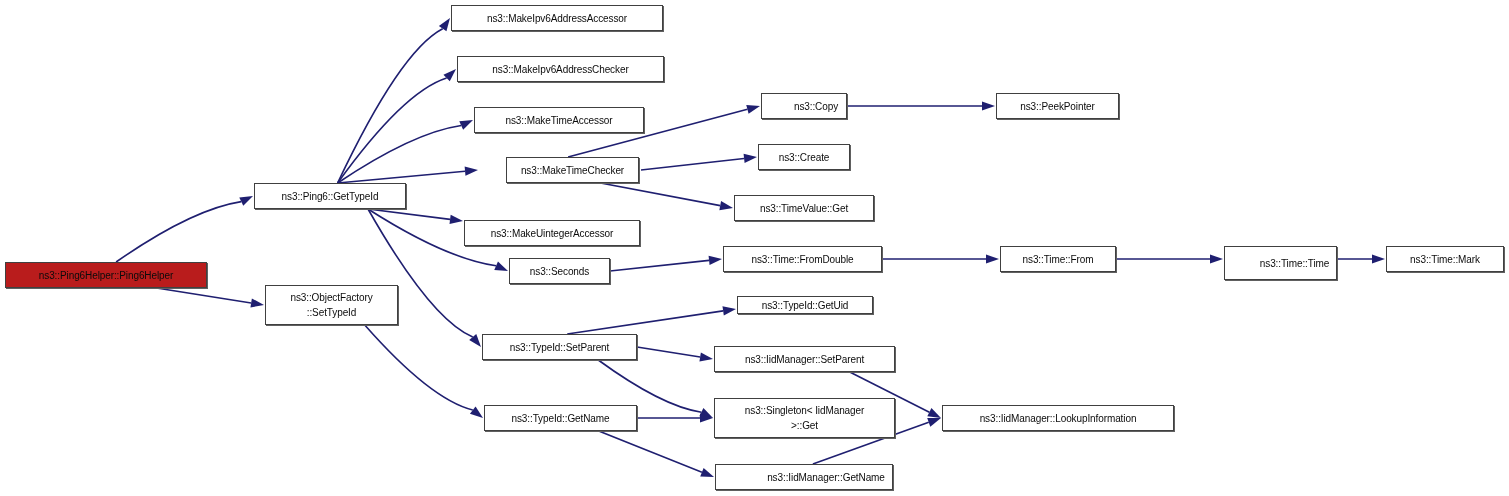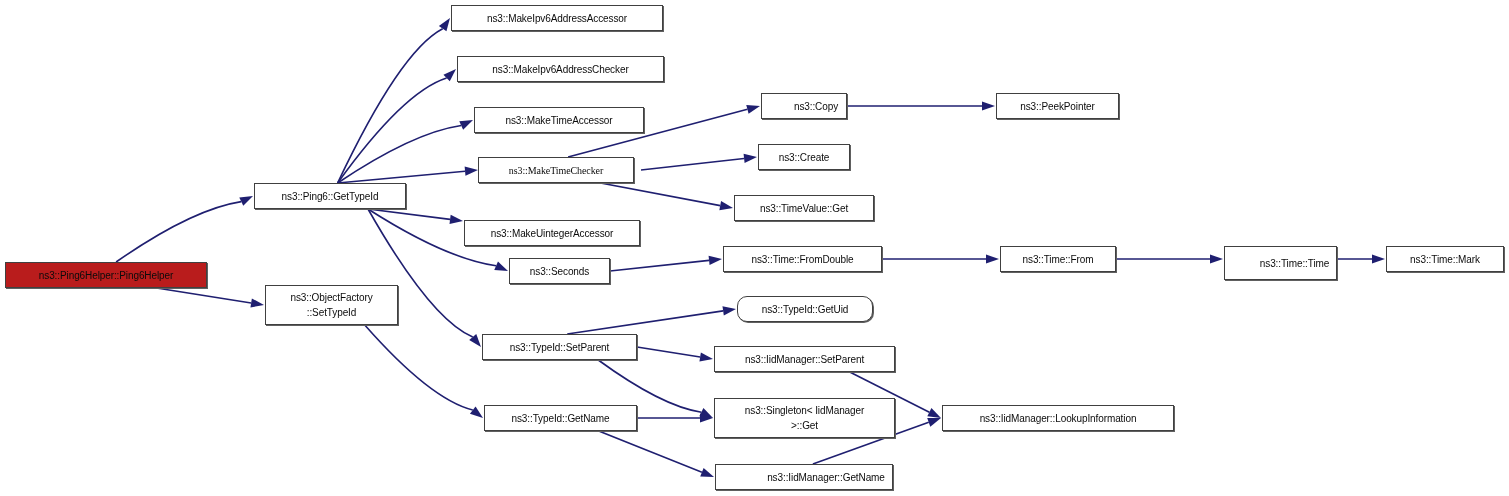--- a/index.html
+++ b/index.html
@@ -154,30 +154,30 @@
       </g>
     </svg>
   <div id="node-layer">
       <div class="node root" style="left: 5px; top: 262px; width: 202px; height: 26px;"><span class="label">ns3::Ping6Helper::Ping6Helper</span></div>
       <div class="node" style="left: 254px; top: 183px; width: 152px; height: 26px;"><span class="label">ns3::Ping6::GetTypeId</span></div>
       <div class="node" style="left: 265px; top: 285px; width: 133px; height: 40px;"><span class="label">ns3::ObjectFactory
 ::SetTypeId</span></div>
       <div class="node" style="left: 451px; top: 5px; width: 212px; height: 26px;"><span class="label">ns3::MakeIpv6AddressAccessor</span></div>
       <div class="node" style="left: 457px; top: 56px; width: 207px; height: 26px;"><span class="label">ns3::MakeIpv6AddressChecker</span></div>
       <div class="node" style="left: 474px; top: 107px; width: 170px; height: 26px;"><span class="label">ns3::MakeTimeAccessor</span></div>
-      <div class="node" style="left: 478px; top: 157px; width: 156px; height: 26px; font-family: Liberation Serif, serif;"><span class="label">ns3::MakeTimeChecker</span></div>
+      <div class="node" style="left: 506px; top: 157px; width: 133px; height: 26px;"><span class="label">ns3::MakeTimeChecker</span></div>
       <div class="node" style="left: 464px; top: 220px; width: 176px; height: 26px;"><span class="label">ns3::MakeUintegerAccessor</span></div>
       <div class="node" style="left: 509px; top: 258px; width: 101px; height: 26px;"><span class="label">ns3::Seconds</span></div>
       <div class="node" style="left: 482px; top: 334px; width: 155px; height: 26px;"><span class="label">ns3::TypeId::SetParent</span></div>
       <div class="node" style="left: 484px; top: 405px; width: 153px; height: 26px;"><span class="label">ns3::TypeId::GetName</span></div>
       <div class="node" style="left: 761px; top: 93px; width: 86px; height: 26px; padding-left: 24px;"><span class="label">ns3::Copy</span></div>
       <div class="node" style="left: 758px; top: 144px; width: 92px; height: 26px;"><span class="label">ns3::Create</span></div>
       <div class="node" style="left: 734px; top: 195px; width: 140px; height: 26px;"><span class="label">ns3::TimeValue::Get</span></div>
       <div class="node" style="left: 723px; top: 246px; width: 159px; height: 26px;"><span class="label">ns3::Time::FromDouble</span></div>
-      <div class="node" style="left: 737px; top: 296px; width: 136px; height: 26px; border-radius: 10px;"><span class="label">ns3::TypeId::GetUid</span></div>
+      <div class="node" style="left: 737px; top: 296px; width: 136px; height: 18px;"><span class="label">ns3::TypeId::GetUid</span></div>
       <div class="node" style="left: 714px; top: 346px; width: 181px; height: 26px;"><span class="label">ns3::IidManager::SetParent</span></div>
       <div class="node" style="left: 714px; top: 398px; width: 181px; height: 40px;"><span class="label">ns3::Singleton&lt; IidManager
 &gt;::Get</span></div>
       <div class="node" style="left: 715px; top: 464px; width: 178px; height: 26px; padding-left: 44px;"><span class="label">ns3::IidManager::GetName</span></div>
       <div class="node" style="left: 996px; top: 93px; width: 123px; height: 26px;"><span class="label">ns3::PeekPointer</span></div>
       <div class="node" style="left: 1000px; top: 246px; width: 116px; height: 26px;"><span class="label">ns3::Time::From</span></div>
       <div class="node" style="left: 942px; top: 405px; width: 232px; height: 26px;"><span class="label">ns3::IidManager::LookupInformation</span></div>
       <div class="node" style="left: 1224px; top: 246px; width: 113px; height: 34px; padding-left: 28px;"><span class="label">ns3::Time::Time</span></div>
       <div class="node" style="left: 1386px; top: 246px; width: 118px; height: 26px;"><span class="label">ns3::Time::Mark</span></div>
     </div>

